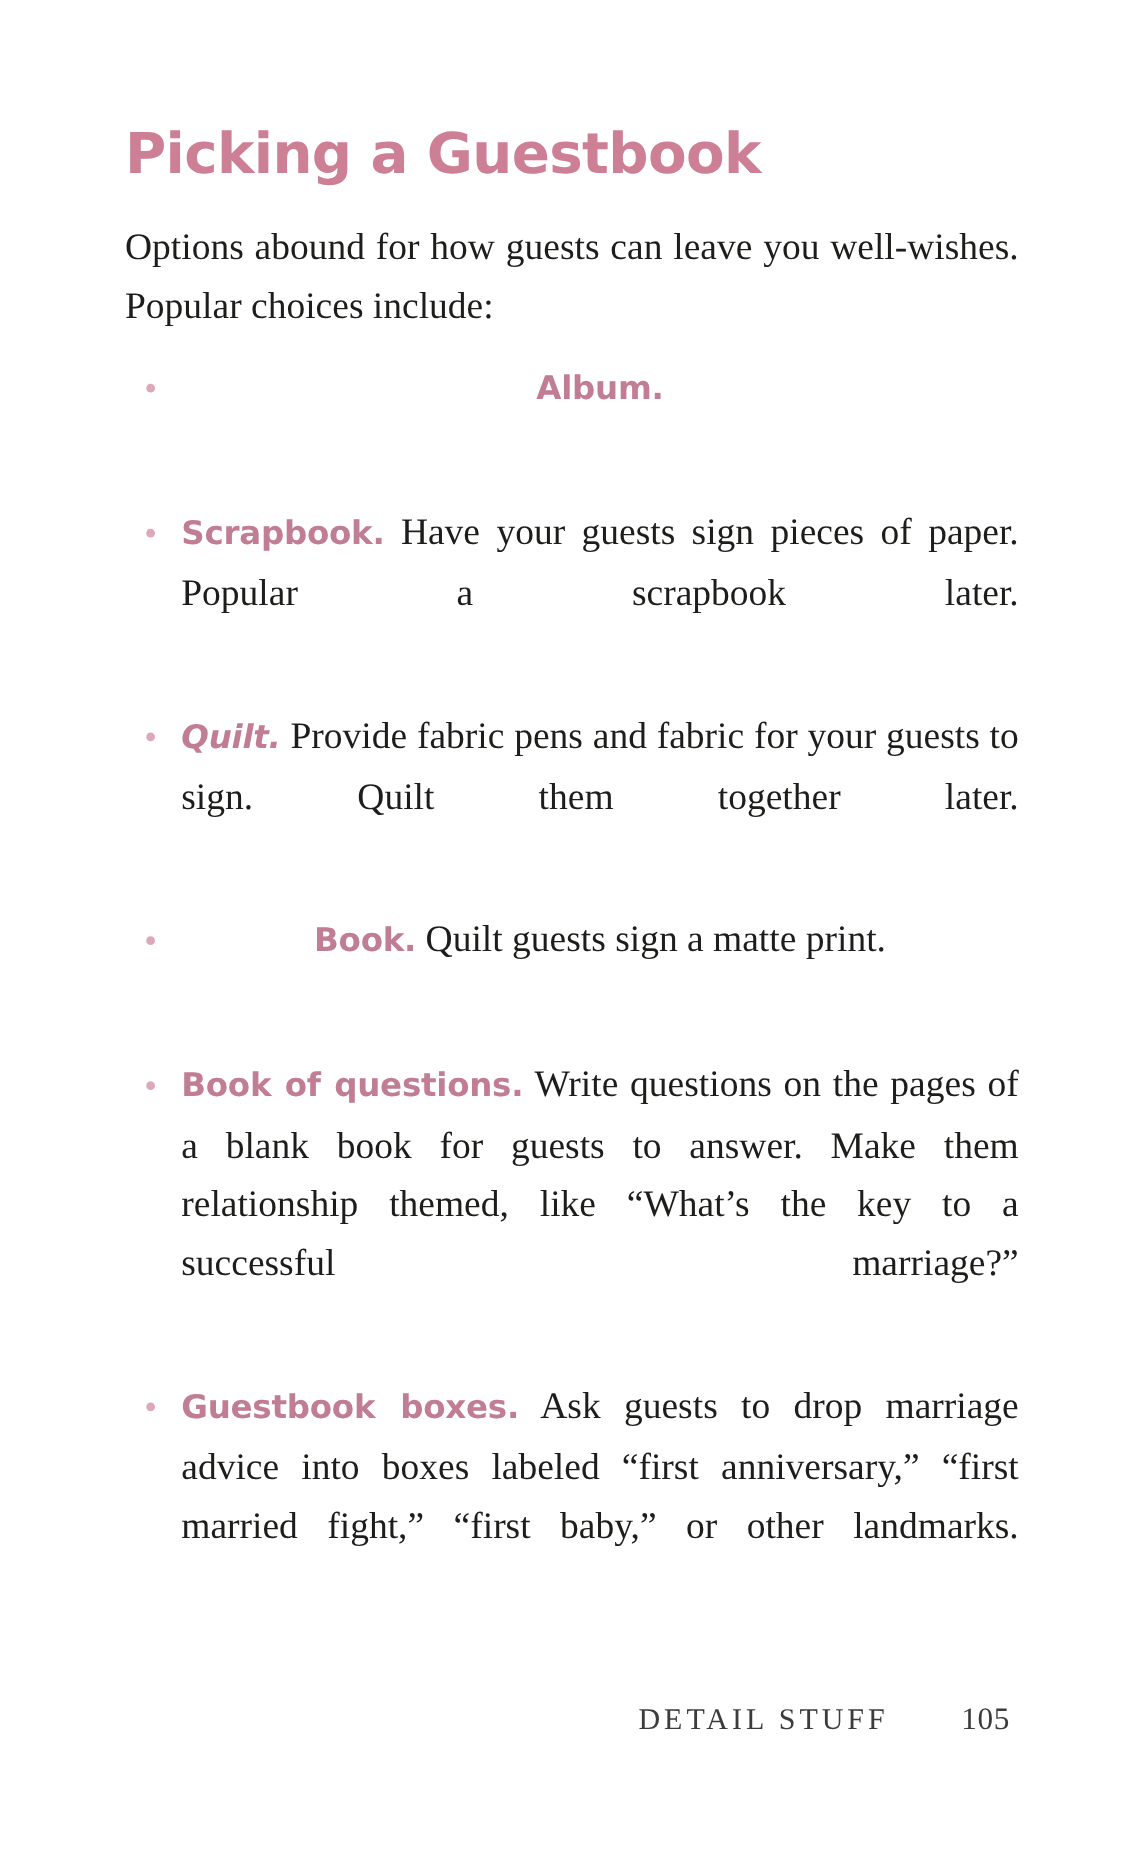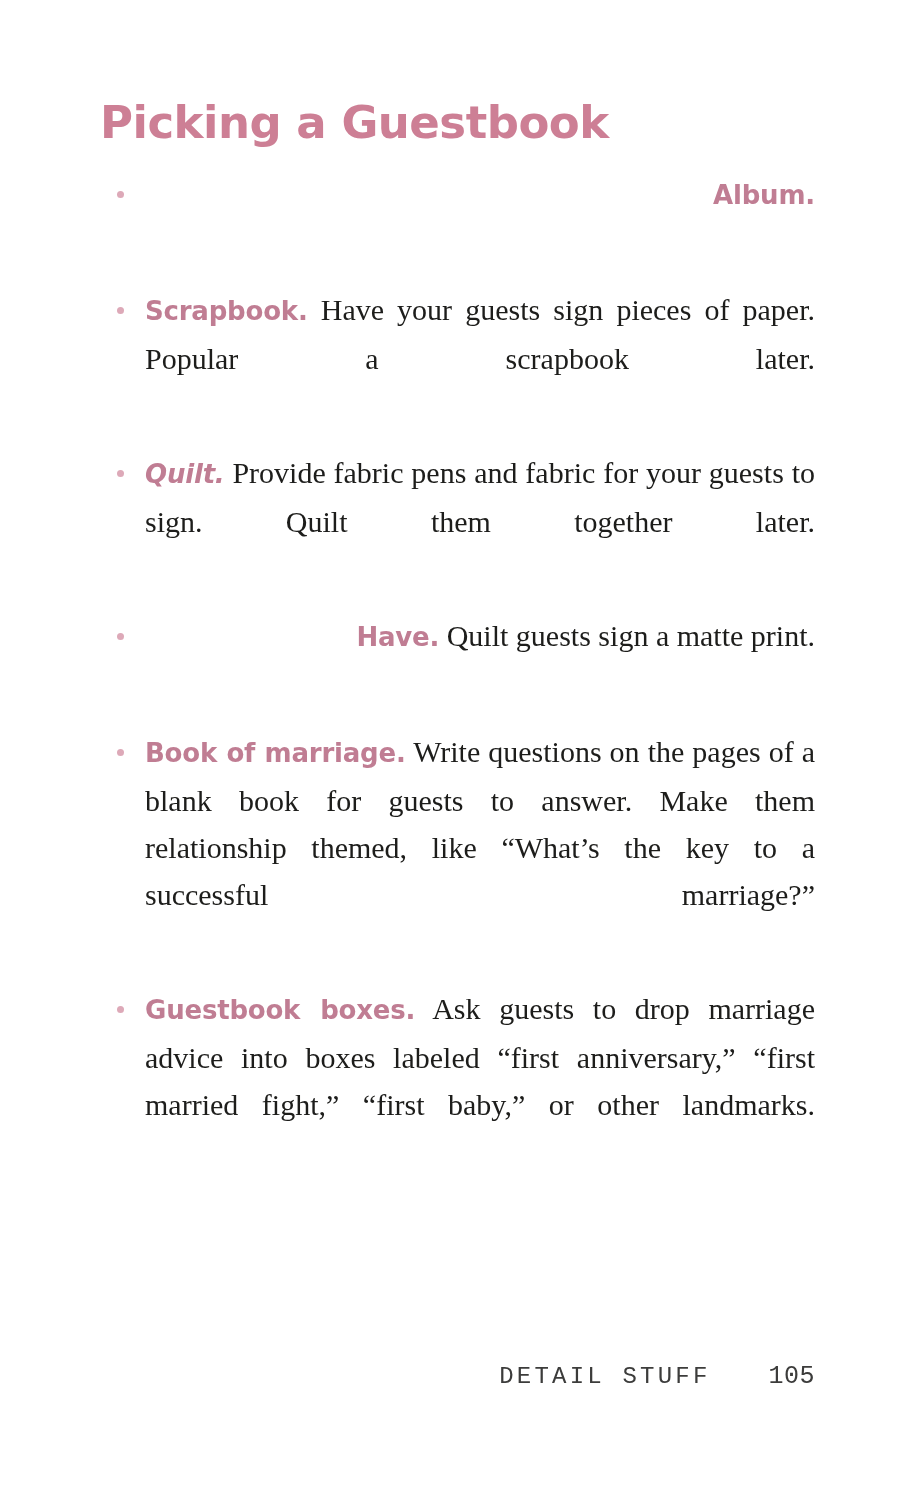--- a/index.html
+++ b/index.html
@@ -98,33 +98,33 @@
     letter-spacing: -0.2px;
     color: #c07d93;
   }
 
   .lead-in + .rest {
     
   }
 
   
   .bullet-item.no-justify {
-    text-align: right;
+    text-align: center;
   }
 
   
   .footer {
     position: absolute;
     left: 100px;
     top: 1362px;
     width: 715px;
     display: flex;
     justify-content: flex-end;
     align-items: baseline;
-    font-family: Liberation Mono, monospace;
+    font-family: Liberation Serif, serif;
   }
 
   .running-head {
     font-size: 24px;
     font-weight: 400;
     letter-spacing: 3.2px;
     color: #3c3c3b;
     white-space: nowrap;
   }
 
@@ -139,41 +139,42 @@
 </style>
 </head>
 <body>
 
 <div class="page" style="background: rgb(255, 255, 255);">
 
   <div class="content">
 
     <h1 class="page-title" style="color: rgb(205, 127, 149);">Picking a Guestbook</h1>
 
+    <p class="intro" style="color: rgb(29, 29, 27);">Options abound for how guests can leave you well-wishes. Popular choices include:</p>
 
     <ul class="bullet-list">
       <li class="bullet-item no-justify" style="color: rgb(29, 29, 27);">
         <span class="bullet-dot" style="background: rgb(221, 169, 184);"></span>
         <span class="lead-in" style="color: rgb(192, 125, 147);">Album.</span><span class="rest"></span>
       </li>
       <li class="bullet-item" style="color: rgb(29, 29, 27);">
         <span class="bullet-dot" style="background: rgb(221, 169, 184);"></span>
         <span class="lead-in" style="color: rgb(192, 125, 147);">Scrapbook.</span><span class="rest"> Have your guests sign pieces of paper. Popular a scrapbook later.</span>
       </li>
       <li class="bullet-item" style="color: rgb(29, 29, 27);">
         <span class="bullet-dot" style="background: rgb(221, 169, 184);"></span>
         <span class="lead-in" style="color: rgb(192, 125, 147); font-style: italic;">Quilt.</span><span class="rest"> Provide fabric pens and fabric for your guests to sign. Quilt them together later.</span>
       </li>
       <li class="bullet-item no-justify" style="color: rgb(29, 29, 27);">
         <span class="bullet-dot" style="background: rgb(221, 169, 184);"></span>
-        <span class="lead-in" style="color: rgb(192, 125, 147);">Have.</span><span class="rest"> Quilt guests sign a matte print.</span>
+        <span class="lead-in" style="color: rgb(192, 125, 147);">Book.</span><span class="rest"> Quilt guests sign a matte print.</span>
       </li>
       <li class="bullet-item" style="color: rgb(29, 29, 27);">
         <span class="bullet-dot" style="background: rgb(221, 169, 184);"></span>
-        <span class="lead-in" style="color: rgb(192, 125, 147);">Book of marriage.</span><span class="rest"> Write questions on the pages of a blank book for guests to answer. Make them relationship themed, like “What’s the key to a successful marriage?”</span>
+        <span class="lead-in" style="color: rgb(192, 125, 147);">Book of questions.</span><span class="rest"> Write questions on the pages of a blank book for guests to answer. Make them relationship themed, like “What’s the key to a successful marriage?”</span>
       </li>
       <li class="bullet-item" style="color: rgb(29, 29, 27);">
         <span class="bullet-dot" style="background: rgb(221, 169, 184);"></span>
         <span class="lead-in" style="color: rgb(192, 125, 147);">Guestbook boxes.</span><span class="rest"> Ask guests to drop marriage advice into boxes labeled “first anniversary,” “first married fight,” “first baby,” or other landmarks.</span>
       </li>
     </ul>
 
   </div>
 
   <div class="footer">

